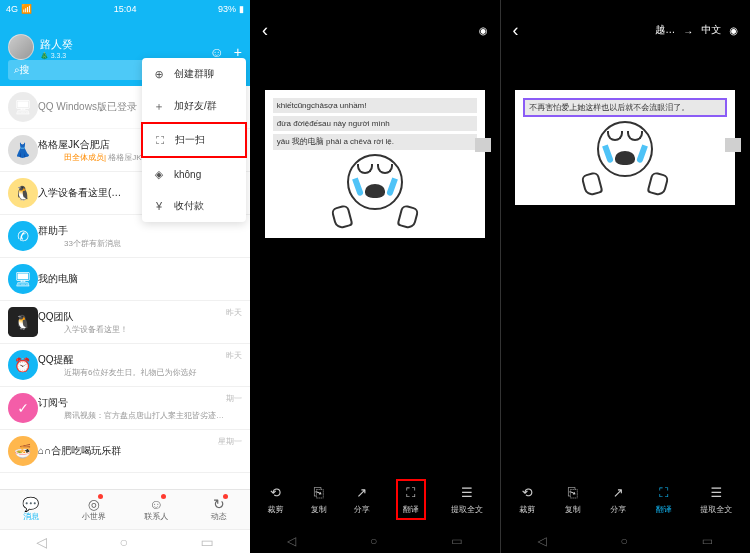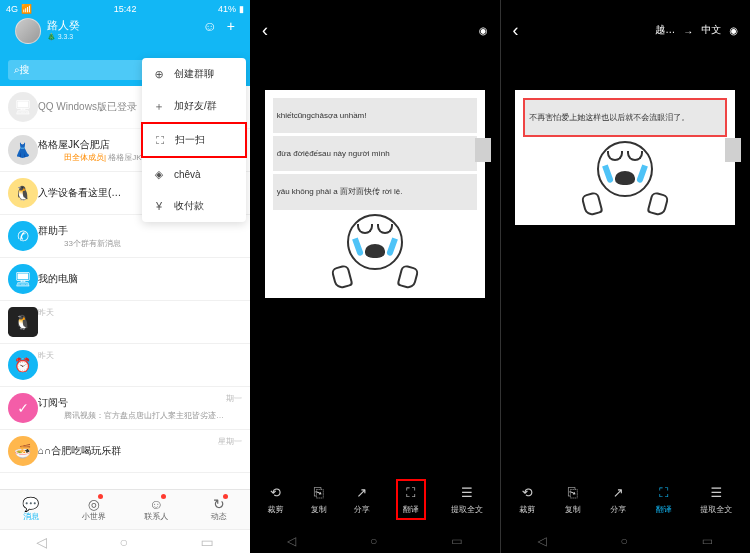--- a/index.html
+++ b/index.html
@@ -2,21 +2,21 @@
 <html><head>
 <meta charset="utf-8">
 <style>
 * { margin: 0; padding: 0; box-sizing: border-box; font-family: -apple-system, "PingFang SC", "Microsoft YaHei", sans-serif; }
 body { width: 750px; height: 553px; background: #000; display: flex; overflow: hidden; }
 
 
 .left-panel { width: 250px; height: 100%; background: #84cc16; position: relative; display: flex; flex-direction: column; }
 .status-bar { height: 18px; background: #12b7f5; color: #fff; font-size: 9px; display: flex; align-items: center; padding: 0 6px; justify-content: space-between; }
 .status-left, .status-right { display: flex; align-items: center; gap: 3px; }
-.header { height: 42px; background: #12b7f5; display: flex; align-items: flex-start; padding: 0 15px; color: #fff; }
+.header { height: 42px; background: #12b7f5; display: flex; align-items: flex-end; padding: 0 8px; color: #fff; }
 .avatar { width: 26px; height: 26px; border-radius: 50%; background: linear-gradient(135deg,#ccc,#999); border: 1px solid rgba(255,255,255,0.5); }
 .header-name { margin-left: 6px; font-size: 11px; flex: 1; }
 .header-name .sub { font-size: 7px; opacity: 0.85; display: block; }
 .header-icons { display: flex; gap: 10px; font-size: 14px; }
 .search-bar { height: 26px; background: #12b7f5; padding: 0 8px 6px; }
 .search-box { background: rgba(255,255,255,0.25); border-radius: 3px; height: 20px; display: flex; align-items: center; padding: 0 6px; color: #fff; font-size: 10px; }
 
 .chat-list { flex: 1; background: #fff; overflow: hidden; }
 .chat-item { display: flex; padding: 6px 8px; border-bottom: 1px solid #f0f0f0; align-items: center; gap: 0; }
 .chat-item.muted { opacity: 0.55; }
@@ -46,22 +46,22 @@
 
 .right-panel { flex: 1; height: 100%; background: #000; display: flex; }
 .viewer { flex: 1; display: flex; flex-direction: column; position: relative; }
 .viewer + .viewer { border-left: 1px solid #333; }
 .viewer-top { height: 60px; display: flex; align-items: center; justify-content: space-between; padding: 0 12px; color: #fff; }
 .vtop-left { font-size: 18px; }
 .vtop-right { display: flex; align-items: center; gap: 8px; font-size: 10px; }
 .lang-text { font-size: 10px; }
 .viewer-mid { flex: 1; display: flex; align-items: flex-start; justify-content: center; padding-top: 30px; }
 .image-card { width: 220px; background: #fff; padding: 8px; position: relative; }
-.text-block { background: #e8e8e8; padding: 12px 4px; margin-bottom: 3px; font-size: 8px; color: #333; line-height: 1.4; }
-.text-block.hl { border: 2px solid #ef4444; }
+.text-block { background: #e8e8e8; padding: 2px 4px; margin-bottom: 3px; font-size: 8px; color: #333; line-height: 1.4; }
+.text-block.hl { border: 2px solid #8b5cf6; }
 .text-block.right-edge { position: absolute; right: -6px; top: 48px; width: 16px; height: 14px; background: #d0d0d0; }
 .sticker { width: 76px; height: 76px; margin: 4px auto 0; position: relative; }
 .sticker-face { width: 56px; height: 56px; background: #fff; border: 2px solid #333; border-radius: 50%; margin: 0 auto; position: relative; }
 .sticker-face::before { content:""; position:absolute; top:8px; left:8px; width:12px; height:8px; border: 2px solid #333; border-radius: 0 0 10px 10px; border-top:none; }
 .sticker-face::after { content:""; position:absolute; top:8px; right:8px; width:12px; height:8px; border: 2px solid #333; border-radius: 0 0 10px 10px; border-top:none; }
 .sticker-mouth { position:absolute; bottom:10px; left:50%; transform:translateX(-50%); width:20px; height:14px; background:#333; border-radius: 50% 50% 40% 40%; }
 .tear { position:absolute; width:6px; height:18px; background:#4fc3f7; border-radius: 0 0 4px 4px; top:22px; }
 .tear.l { left:6px; transform: rotate(-20deg); }
 .tear.r { right:6px; transform: rotate(20deg); }
 .thumb { position:absolute; bottom:2px; width:18px; height:22px; background:#fff; border:2px solid #333; border-radius: 6px 6px 4px 8px; }
@@ -77,23 +77,23 @@
 </style>
 </head>
 <body>
 
 <div class="left-panel">
   <div class="status-bar">
     <div class="status-left">
       <span>4G</span>
       <span>📶</span>
     </div>
-    <span>15:42</span>
+    <span>15:04</span>
     <div class="status-right">
-      <span>41%</span>
+      <span>93%</span>
       <span>▮</span>
     </div>
   </div>
 
   <div class="header">
     <div class="avatar"></div>
     <div class="header-name">
       <span>路人癸</span>
       <span class="sub">🎄 3.3.3</span>
     </div>
@@ -144,24 +144,32 @@
       </div>
       <div class="chat-item">
     <div class="chat-avatar " style="background:#12b7f5">🖥</div>
     <div class="chat-content">
       <div class="chat-title">我的电脑</div>
     </div>
     <div class="chat-time"></div>
       </div>
       <div class="chat-item">
     <div class="chat-avatar sq" style="background:#222">🐧</div>
+    <div class="chat-content">
+      <div class="chat-title">QQ团队</div>
+      <div class="chat-sub">入学设备看这里！</div>
+    </div>
     <div class="chat-time">昨天</div>
       </div>
       <div class="chat-item">
     <div class="chat-avatar " style="background:#12b7f5">⏰</div>
+    <div class="chat-content">
+      <div class="chat-title">QQ提醒</div>
+      <div class="chat-sub">近期有6位好友生日。礼物已为你选好</div>
+    </div>
     <div class="chat-time">昨天</div>
       </div>
       <div class="chat-item">
     <div class="chat-avatar " style="background:#f45da8">✓</div>
     <div class="chat-content">
       <div class="chat-title">订阅号</div>
       <div class="chat-sub">腾讯视频：官方盘点唐山打人案主犯皆劣迹「保护…</div>
     </div>
     <div class="chat-time">期一</div>
       </div>
@@ -210,42 +218,42 @@
       <div class="popup-item">
         <span class="popup-icon">＋</span>
         <span>加好友/群</span>
       </div>
       <div class="popup-item highlighted">
         <span class="popup-icon">⛶</span>
         <span>扫一扫</span>
       </div>
       <div class="popup-item">
         <span class="popup-icon">◈</span>
-        <span>chêvà</span>
+        <span>không</span>
       </div>
       <div class="popup-item">
         <span class="popup-icon">¥</span>
         <span>收付款</span>
       </div>
     </div>
 </div>
 
 <div class="right-panel" id="right-panel">
     <div class="viewer">
     <div class="viewer-top">
       <span class="vtop-left">‹</span>
       <div class="vtop-right">
           <span>◉</span>
         </div>
     </div>
     <div class="viewer-mid">
       <div class="image-card">
         <div class="text-block ">khiếtcũngchảsợa unhầm!</div>
           <div class="text-block ">đừa đờiệđếsau này người mình</div>
-          <div class="text-block ">yâu không phải a 面对面快传 rời lệ.</div>
+          <div class="text-block ">yâu 我的电脑 phải a chêvà rời lệ.</div>
         <div class="text-block right-edge"></div>
         <div class="sticker">
           <div class="sticker-face">
             <div class="tear l"></div>
               <div class="tear r"></div>
             <div class="sticker-mouth"></div>
           </div>
           <div class="thumb l"></div>
             <div class="thumb r"></div>
         </div>

